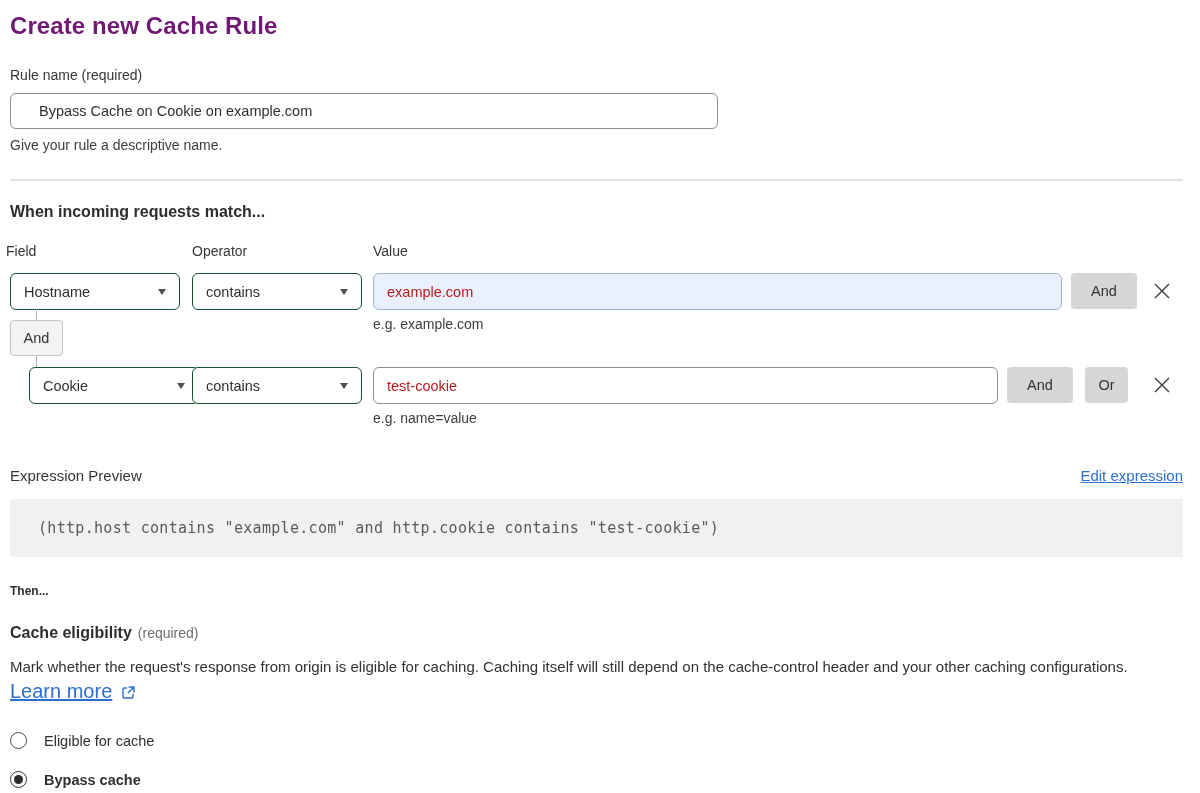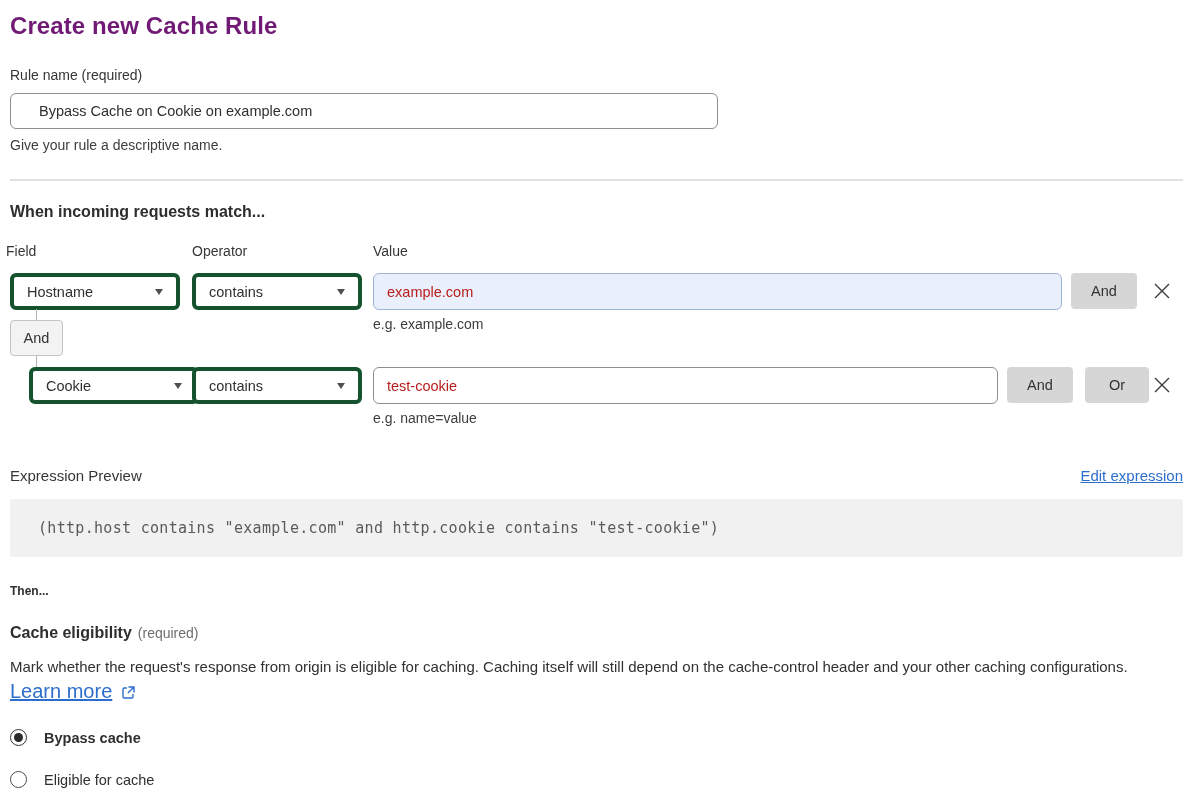--- a/index.html
+++ b/index.html
@@ -38,21 +38,21 @@
 
   
   .match-builder { position: relative; margin-top: 19px; height: 190px; margin-left: -10px; margin-right: -17px; }
   .col-label { position: absolute; top: 3px; font-size: 14px; color: #363636; }
   .col-label.field    { left: 6px; }
   .col-label.operator { left: 192px; }
   .col-label.value    { left: 373px; }
 
   .select-box {
     position: absolute; height: 37px; width: 170px;
-    border: 4px solid #14532d; border-radius: 6px;
+    border: 1px solid #14532d; border-radius: 6px;
     background: #fff;
     display: flex; align-items: center; justify-content: space-between;
     padding: 0 13px;
     font-size: 14.5px; color: #2f2f2f;
     cursor: pointer;
   }
   .chevron-down {
     width: 0; height: 0;
     border-left: 4.5px solid transparent;
     border-right: 4.5px solid transparent;
@@ -189,21 +189,21 @@
     <div class="select-box row2-item" style="left:10px;margin-left:19px;">
       <span>Cookie</span>
       <span class="chevron-down"></span>
     </div>
     <div class="select-box row2-item" style="left:192px;">
       <span>contains</span>
       <span class="chevron-down"></span>
     </div>
     <input class="value-input row2-item" style="left: 373px; width: 625px;" type="text" value="test-cookie">
     <button class="logic-btn row2-item" style="left:1007px; width:66px;">And</button>
-    <button class="logic-btn row2-item" style="left:1085px; width:64px;">Or</button>
+    <button class="logic-btn row2-item" style="left:1085px; width:43px;">Or</button>
     <button class="remove-btn" style="left:1151px; top:135px;">
       <span>
         <svg width="18" height="18" viewBox="0 0 18 18">
             <path d="M2 2 L16 16 M16 2 L2 16" stroke="#3a3a3a" stroke-width="1.4" fill="none"></path>
           </svg>
       </span>
     </button>
     <div class="hint" style="top:170px;">e.g. name=value</div>
   </div>
 
@@ -224,24 +224,24 @@
   <p class="description">
     <span>Mark whether the request's response from origin is eligible for caching. Caching itself will still depend on the cache-control header and your other caching configurations.</span>
     <a class="link">Learn more</a><span class="ext-icon">
       <svg width="15" height="15" viewBox="0 0 15 15">
         <path d="M5.5 3 H3.2 C2.5 3 2 3.5 2 4.2 V11.8 C2 12.5 2.5 13 3.2 13 H10.8 C11.5 13 12 12.5 12 11.8 V9.5" stroke="#2c6ecb" stroke-width="1.4" fill="none" stroke-linecap="round"></path>
         <path d="M8 2 H13 V7 M13 2 L7.2 7.8" stroke="#2c6ecb" stroke-width="1.4" fill="none" stroke-linecap="round" stroke-linejoin="round"></path>
       </svg>
     </span>
   </p>
 
+  <div class="radio-row second">
+    <span class="radio-circle"></span>
+    <span class="radio-label">Eligible for cache</span>
+  </div>
   <div class="radio-row first">
     <span class="radio-circle checked">
         <span class="radio-dot"></span>
       </span>
     <span class="radio-label bold">Bypass cache</span>
   </div>
-  <div class="radio-row second">
-    <span class="radio-circle"></span>
-    <span class="radio-label">Eligible for cache</span>
-  </div>
 
 </div>
 
 </body></html>

